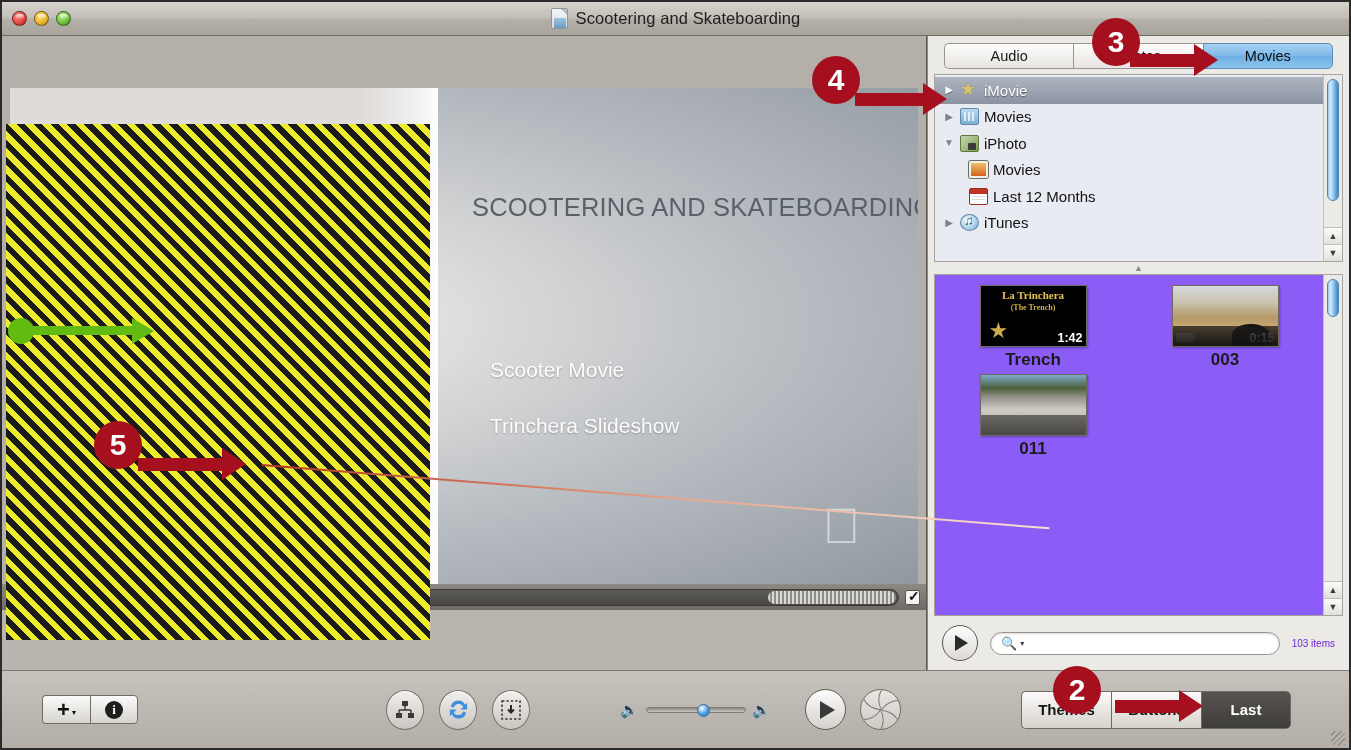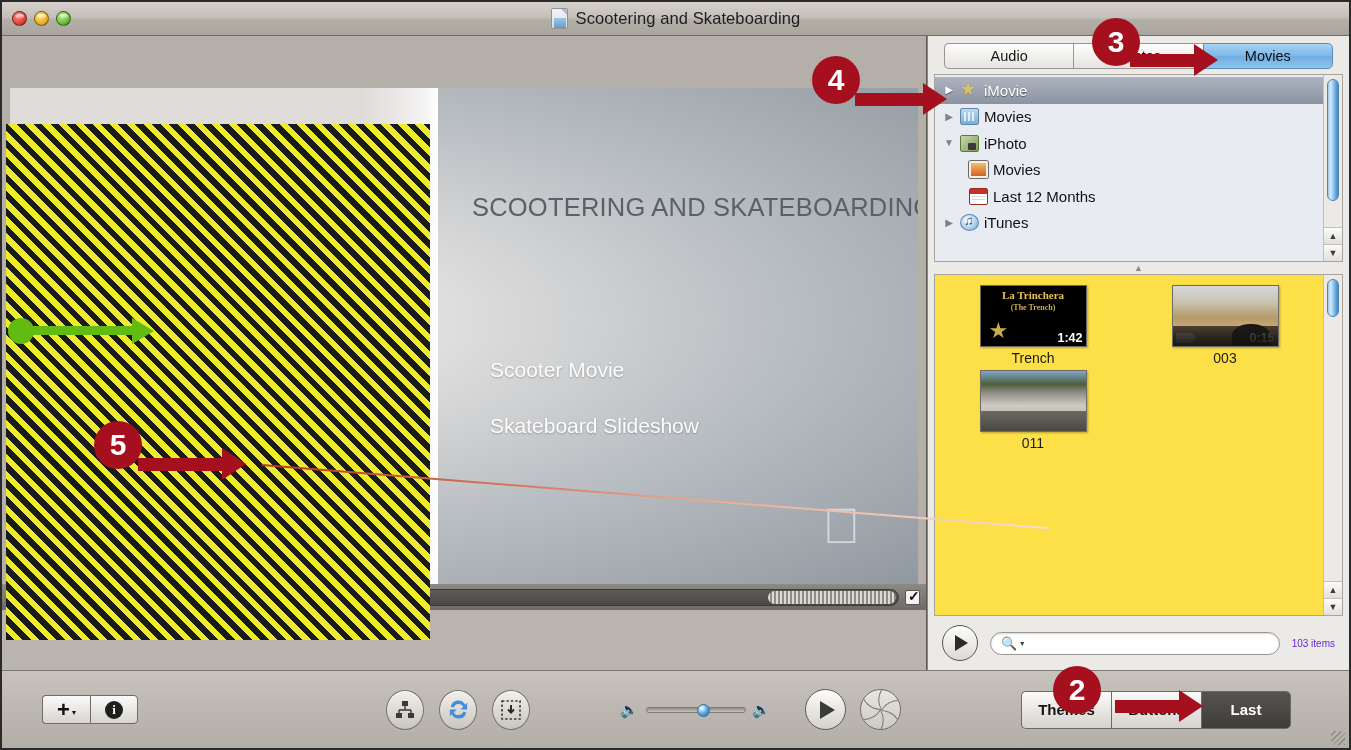--- a/index.html
+++ b/index.html
@@ -259,21 +259,21 @@
   }
 
   #panel-grip{
     flex:0 0 12px; display:flex; align-items:center; justify-content:center;
     font-size:9px; color:#8d8a84;
   }
 
   
   #thumb-wrap{
     flex:1; min-height:0; margin:0 6px; position:relative;
-    background:#fde047; border:1px solid #a7a49d; display:flex; overflow:hidden;
+    background:#8b5cf6; border:1px solid #a7a49d; display:flex; overflow:hidden;
   }
   #thumb-grid{
     flex:1; display:grid; grid-template-columns:1fr 1fr;
     padding:10px 4px 4px 4px; gap:4px 4px; align-content:start;
     overflow:hidden;
   }
   .thumb-cell{ display:flex; flex-direction:column; align-items:center; }
   .thumb-img{
     width:107px; height:62px; position:relative; overflow:hidden;
     border:1px solid #6f6c66; box-shadow:1px 1px 2px rgba(0,0,0,.28);
@@ -286,21 +286,21 @@
     text-shadow:0 1px 2px rgba(0,0,0,.85);
   }
   .thumb-cam{
     position:absolute; left:3px; bottom:3px; width:16px;height:10px;
     background:#f1f1f1; border-radius:1px;
   }
   .thumb-cam::after{
     content:""; position:absolute; right:-5px; top:1px;
     border-top:4px solid transparent; border-bottom:4px solid transparent; border-left:5px solid #f1f1f1;
   }
-  .thumb-label{ font-size:14px; font-weight:normal; color:#1b1b1b; margin-top:3px; }
+  .thumb-label{ font-size:17px; font-weight:bold; color:#1b1b1b; margin-top:3px; }
 
   
   .art-trench{ background:#000; }
   .art-trench .t1{ position:absolute;left:0;right:0;top:3px;text-align:center;color:#e6c254;
      font-size:11px;font-weight:bold;font-family:"Liberation Serif",serif;}
   .art-trench .t2{ position:absolute;left:0;right:0;top:17px;text-align:center;color:#cdae4a;
      font-size:8px;font-weight:bold;font-family:"Liberation Serif",serif;}
   .art-trench .star{ position:absolute;left:8px;bottom:4px;color:#c9ab4c;font-size:22px;line-height:1;}
   .art-skatepark1{ background:linear-gradient(to bottom,#8fb8d8 0%,#a9c6dd 26%,#6d7f5e 34%,#c9c6bd 46%,#b8b5ab 100%); }
   .art-skatepark1::after{content:"";position:absolute;left:0;right:0;bottom:0;height:22px;
@@ -483,21 +483,21 @@
   <div id="body-split">
 
     <div id="canvas-area">
       <div id="slide-stage">
         <div id="slide">
           <div id="slide-left-panel"></div>
 
           <div id="slide-title">SCOOTERING AND SKATEBOARDING</div>
 
           <div class="slide-bullet" id="bullet-0">Scooter Movie</div>
-          <div class="slide-bullet" id="bullet-1">Skateboard Slideshow</div>
+          <div class="slide-bullet" id="bullet-1">Trinchera Slideshow</div>
 
           <div id="apple-logo"></div>
 
           <div id="dropzone-label">Drop Zone</div>
           <div id="dropzone-number">1</div>
 
           <div id="drag-thumb"></div>
           <div id="drag-cursor"></div>
           <div id="drag-plus-badge">+</div>
         </div>

